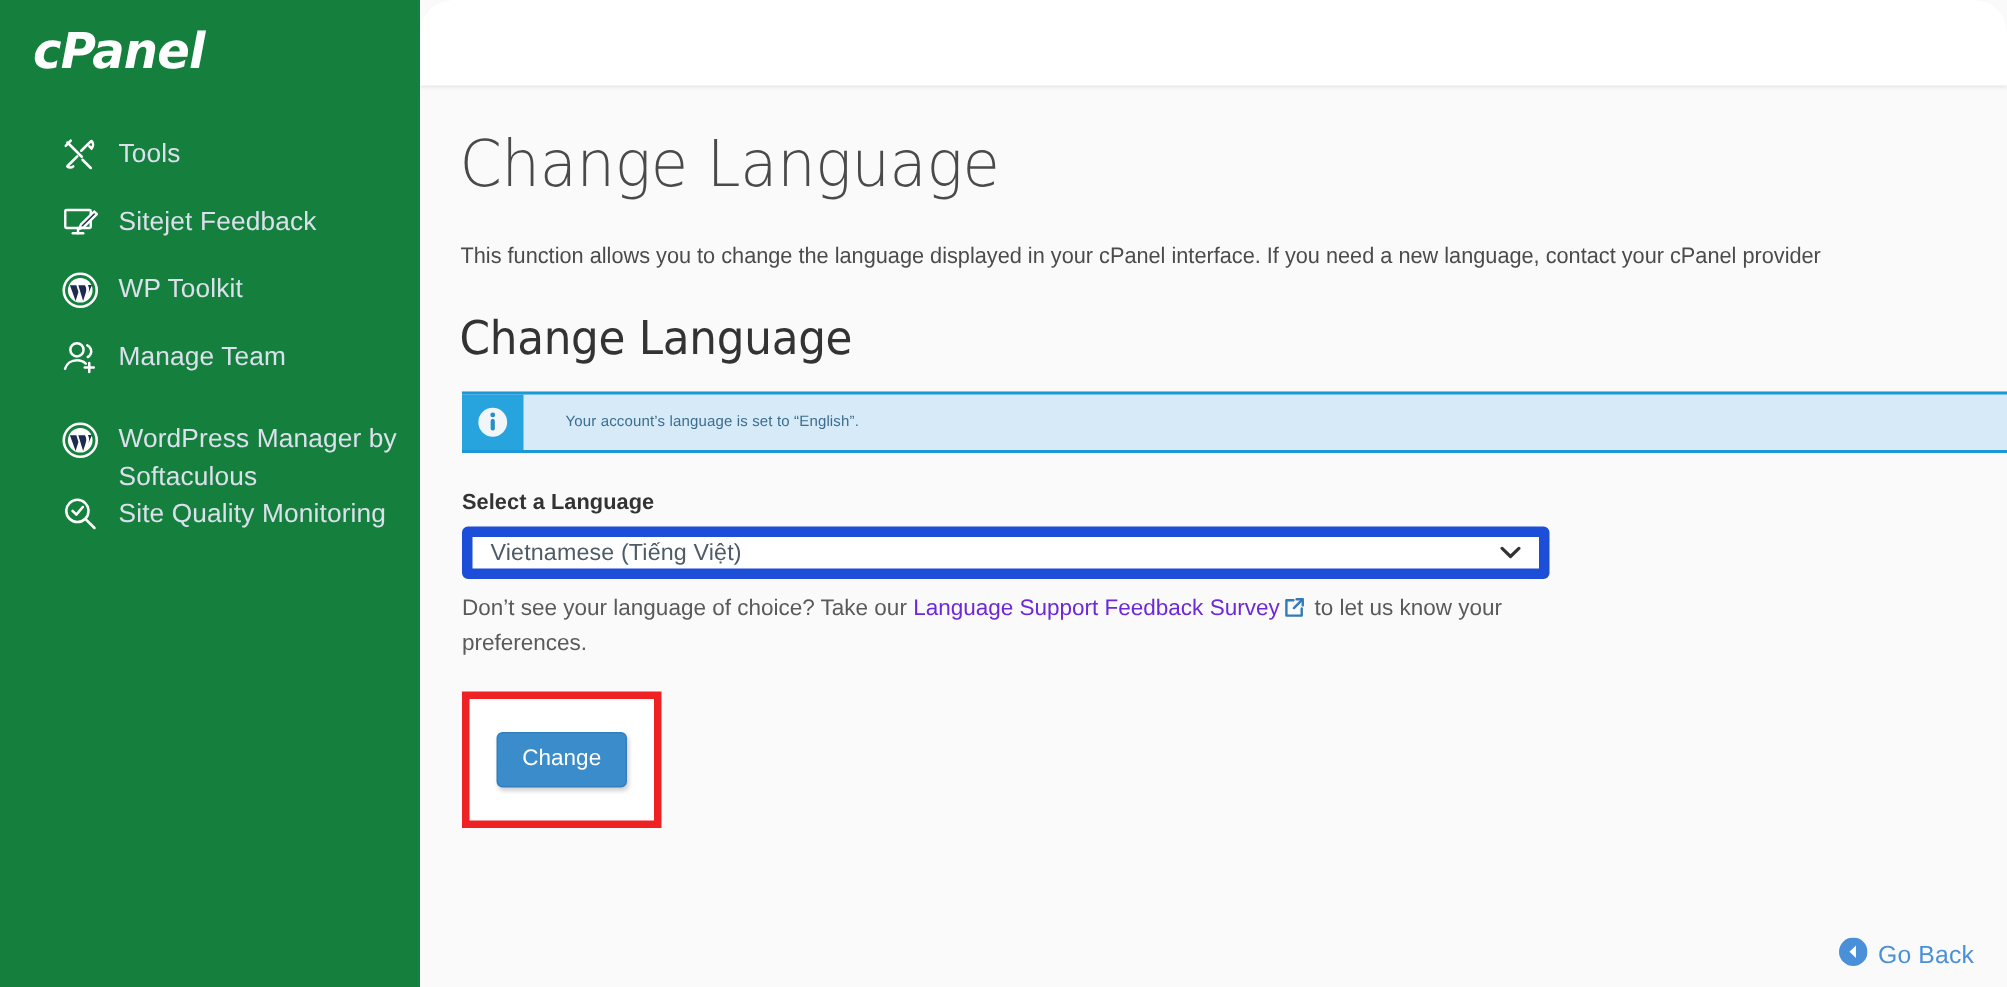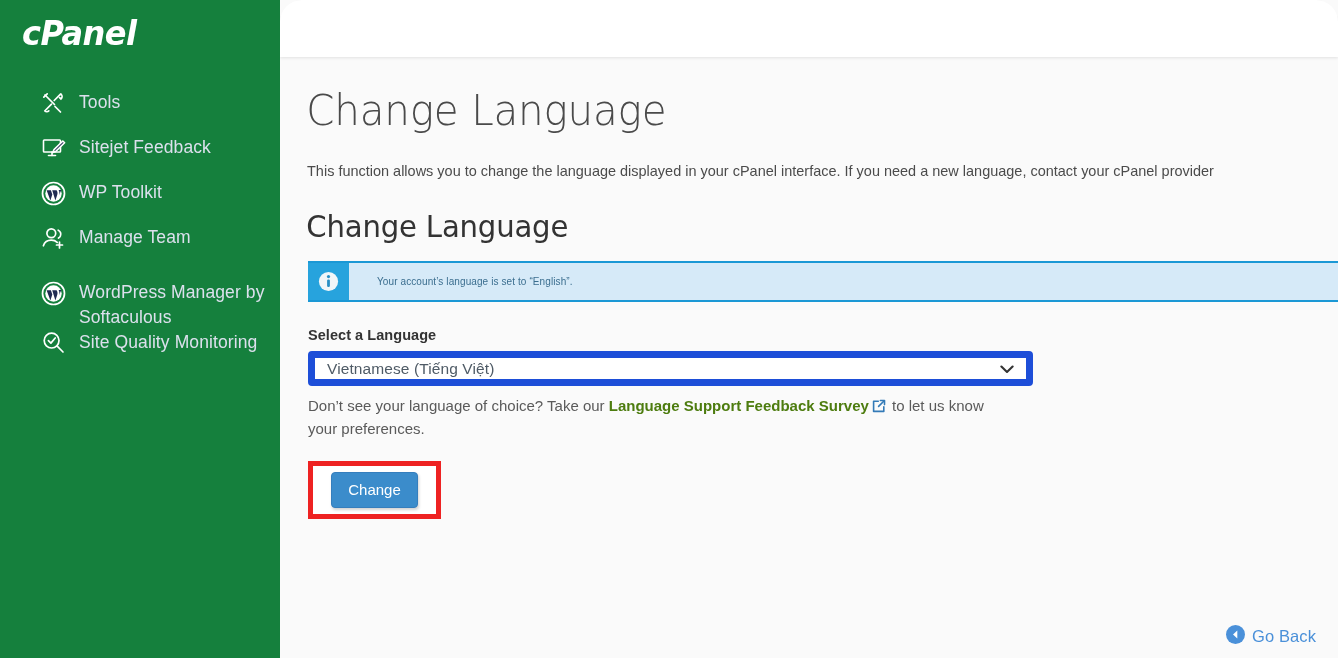--- a/index.html
+++ b/index.html
@@ -199,38 +199,37 @@
   }
 
   .help-text {
     margin-top: 9px;
     font-size: 15px;
     color: #5a5a5a;
     line-height: 21px;
     width: 700px;
   }
   .help-text .lnk {
-    color: #4d7c0f;
+    color: #6d28d9;
     cursor: pointer;
     text-decoration: none;
-    font-weight: bold;
   }
   .ext-icon {
     display: inline-block;
     vertical-align: -2px;
     margin-left: 3px;
     margin-right: 2px;
   }
 
   
   .btn-annotate-wrap {
     position: relative;
     margin-top: 22px;
     width: 133px;
-    height: 58px;
+    height: 91px;
     border: 5px solid #ee2222;
     background: #ffffff;
     display: flex;
     align-items: center;
     justify-content: center;
   }
   .btn-change {
     background: #3b8ccb;
     color: #ffffff;
     border: 1px solid #357ebd;

